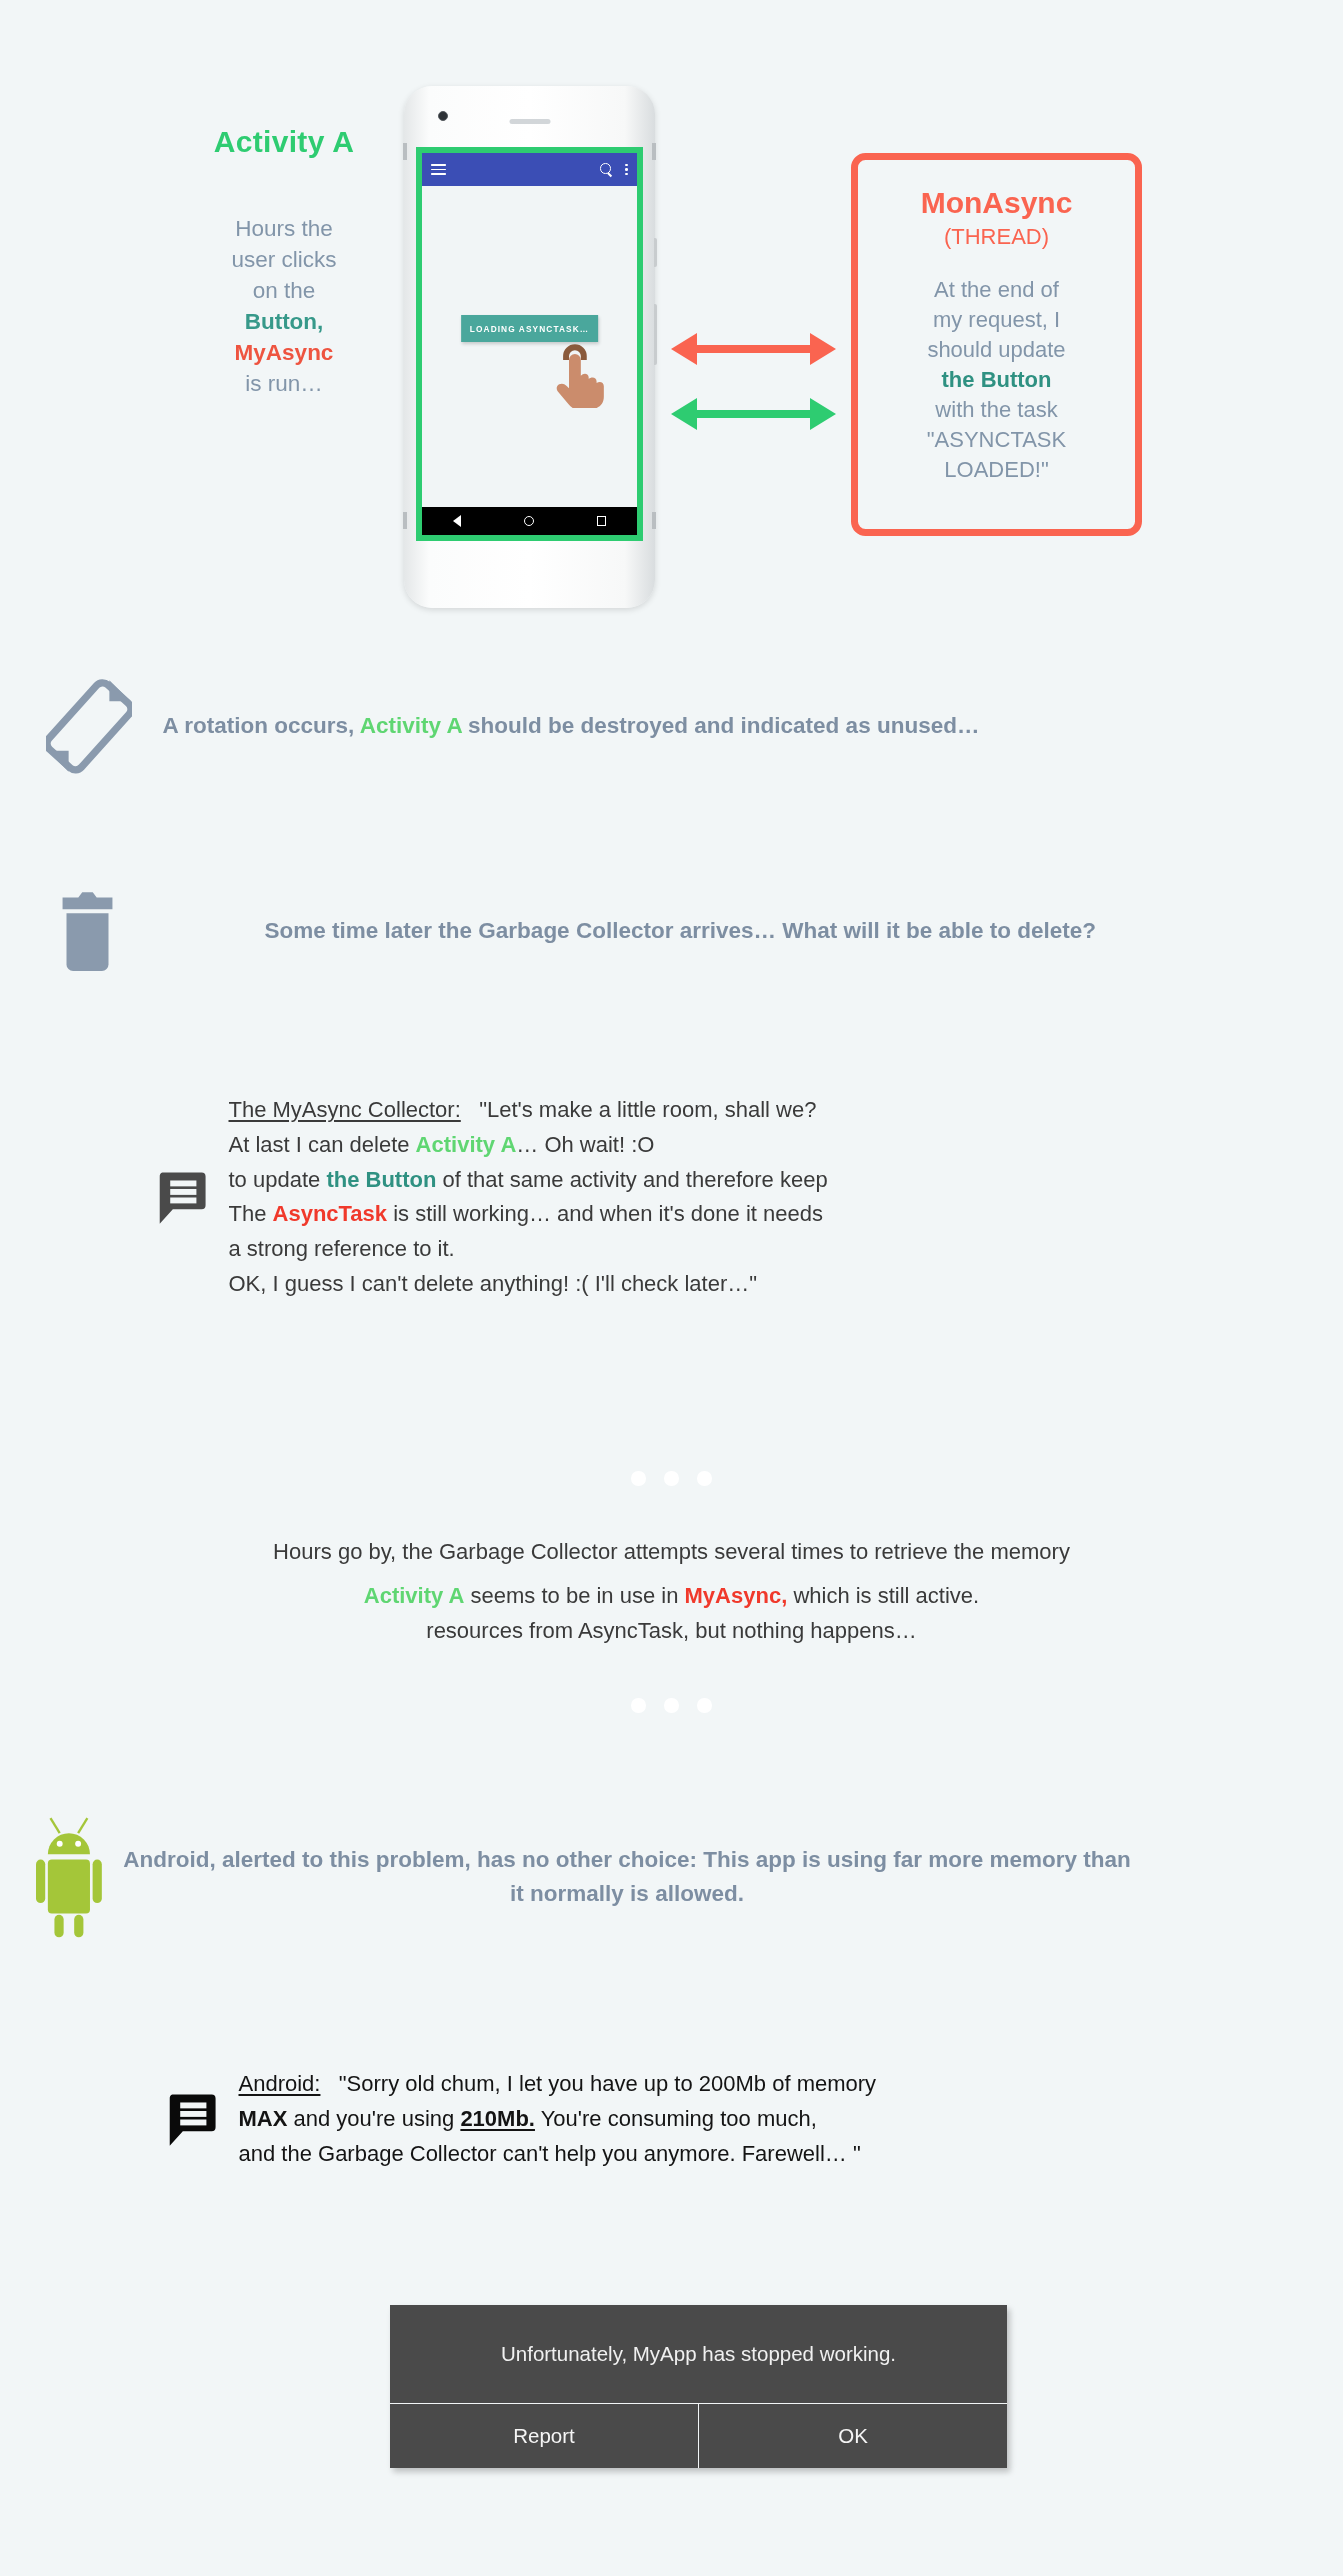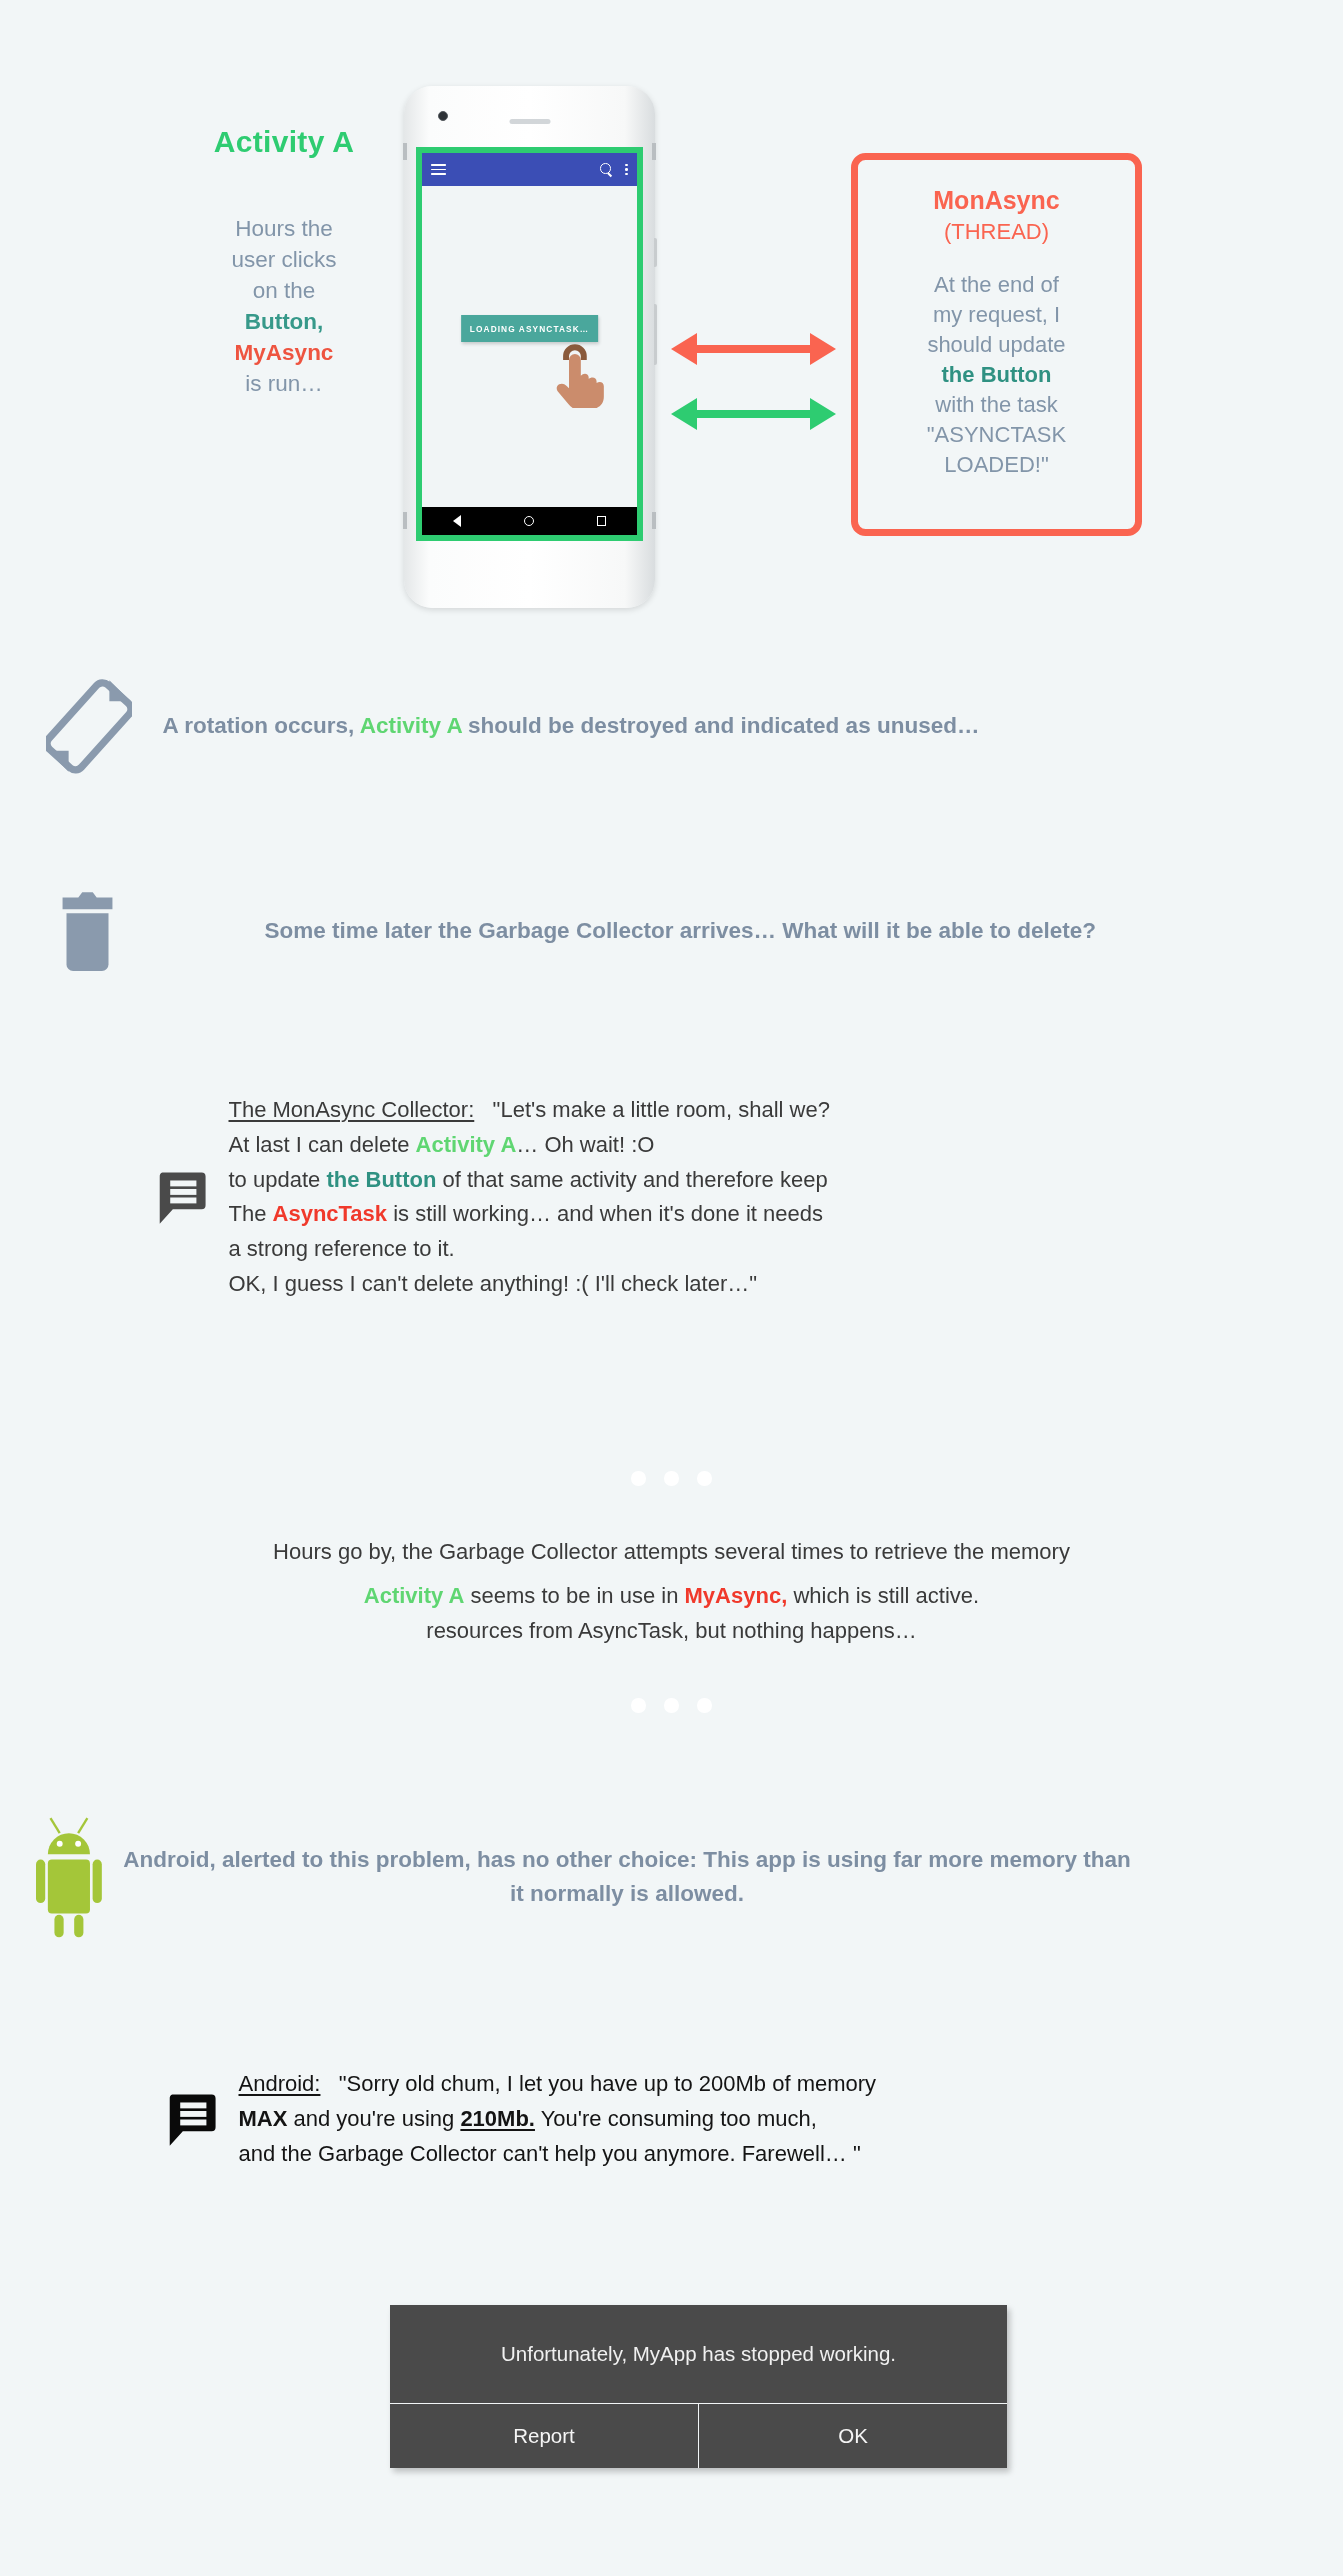--- a/index.html
+++ b/index.html
@@ -96,21 +96,21 @@
     border-top:16px solid transparent; border-bottom:16px solid transparent; }
   .ah-l { left:0; } .ah-r { right:0; }
 
   
   .mon-card {
     position: absolute; left: 851px; top: 153px; width: 291px; height: 383px;
     border: 7.3px solid #fa6450; border-radius: 14.5px;
     display: flex; flex-direction: column; align-items: center;
     padding-top: 26.4px; text-align: center;
   }
-  .mon-title { color:#fa6450; font-size:25px; font-weight:bold; }
+  .mon-title { color:#fa6450; font-size:30px; font-weight:bold; }
   .mon-sub { color:#fa6450; font-size:22px; margin-top:4px;text-align:right; }
   .mon-body { color:#8295a9; font-size:22px; line-height:1.36; margin-top:25px; padding:0 20px; }
   .mon-body b { color:#2f9182; }
 
   
   .row { position: absolute; display: flex; align-items: center; }
 
   .rot-icon { width: 86px; height: 102px; }
   .rot-text {
     color:#7d8ea2; font-size:22.5px; font-weight:bold; line-height:1.5;
@@ -269,21 +269,21 @@
 </div>
 
 <div class="row" style="left:158px; top:1093px; width:1162px; align-items:center;">
   <svg class="bubble" viewBox="0 0 72 84">
     <path d="M6 4 h60 a6 6 0 0 1 6 6 v44 a6 6 0 0 1 -6 6 H22 L2 82 V10 a6 6 0 0 1 4 -6 Z" fill="#4a4a4a"></path>
     <rect x="18" y="16" width="40" height="9" fill="#f2f6f7"></rect>
     <rect x="18" y="29" width="40" height="9" fill="#f2f6f7"></rect>
     <rect x="18" y="42" width="40" height="9" fill="#f2f6f7"></rect>
   </svg>
   <div class="speech-text" style="margin-left:22.5px">
-    <div><span class="u">The MonAsync Collector:</span>&nbsp;&nbsp; <span>"Let's make a little room, shall we?</span></div>
+    <div><span class="u">The MyAsync Collector:</span>&nbsp;&nbsp; <span>"Let's make a little room, shall we?</span></div>
     <div><span>At last I can delete </span><span class="green">Activity A</span><span>… Oh wait! :O</span></div>
     <div><span>to update </span><span class="teal">the Button</span><span> of that same activity and therefore keep</span></div>
     <div><span>The </span><span class="red">AsyncTask</span><span> is still working… and when it's done it needs</span></div>
     <div>a strong reference to it.</div>
     <div>OK, I guess I can't delete anything! :( I'll check later…"</div>
   </div>
 </div>
 
 <div class="dots" style="top:1471px;">
   <i></i>

